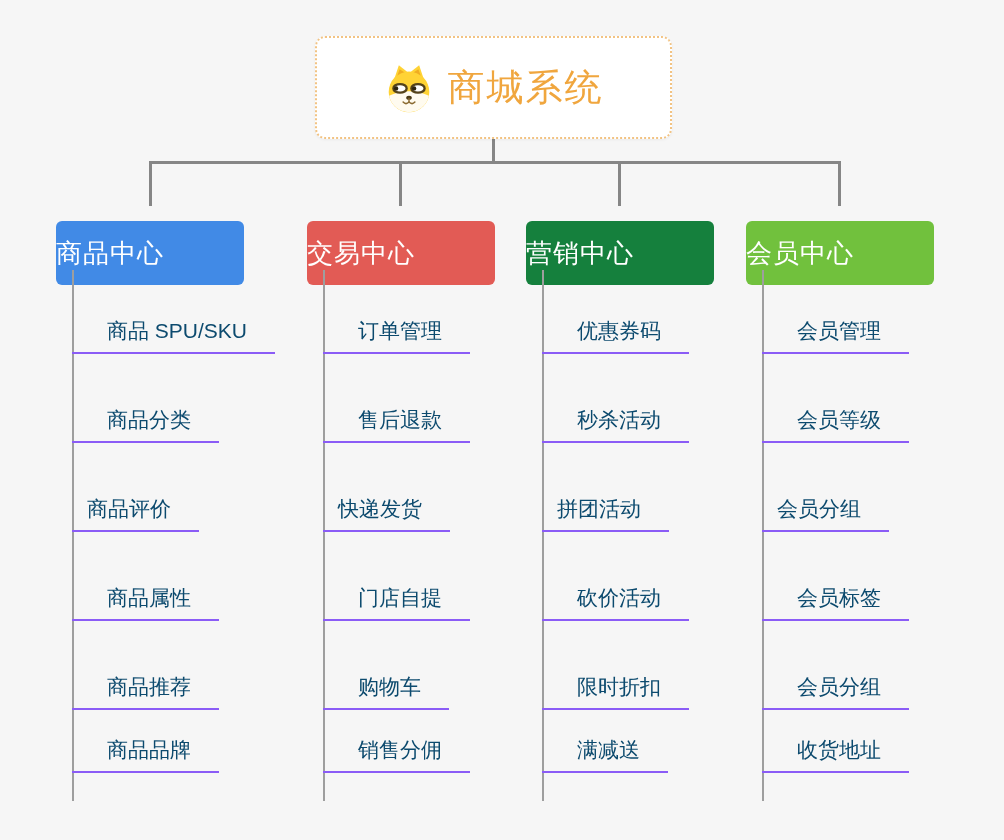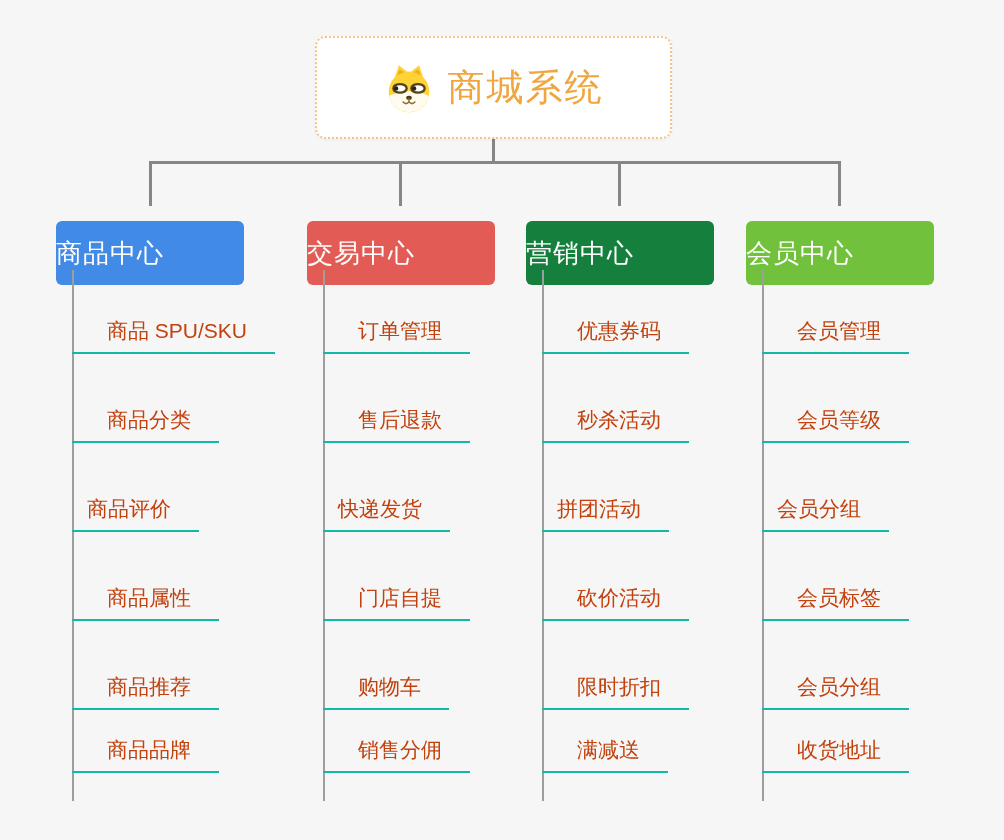--- a/index.html
+++ b/index.html
@@ -29,22 +29,22 @@
   .col { position:absolute; top:0; }
   .c1 { left:72px; } .c2 { left:323px; } .c3 { left:542px; } .c4 { left:762px; }
   .branch {
     position:absolute; left:-16px; top:206px; width:188px; height:64px;
     border-radius:6px; display:flex; align-items:center; justify-content:flex-start;margin-top:15px;
   }
   .branch-label { color:#ffffff; font-size:26px; letter-spacing:1px; white-space:nowrap; }
   .trunk { position:absolute; left:0; top:270px; width:2px; height:531px; background:#9e9e9e; }
   .leaf {
     position:absolute; left:0; white-space:nowrap;
-    font-size:21px; line-height:26px; color:#c2410c;
-    padding:0 28px 8px 35px; border-bottom:2px solid #14b8a6;text-align:right;
+    font-size:21px; line-height:26px; color:#0c4a6e;
+    padding:0 28px 8px 35px; border-bottom:2px solid #8b5cf6;text-align:right;
   }
   .r1 { top:318px; } .r2 { top:407px; } .r3 { top:496px;padding-left:15px; }
   .r4 { top:585px; } .r5 { top:674px; } .r6 { top:737px; }
 </style>
 </head>
 <body>
 
 <div class="canvas">
 
   <div class="conn root-drop"></div>

